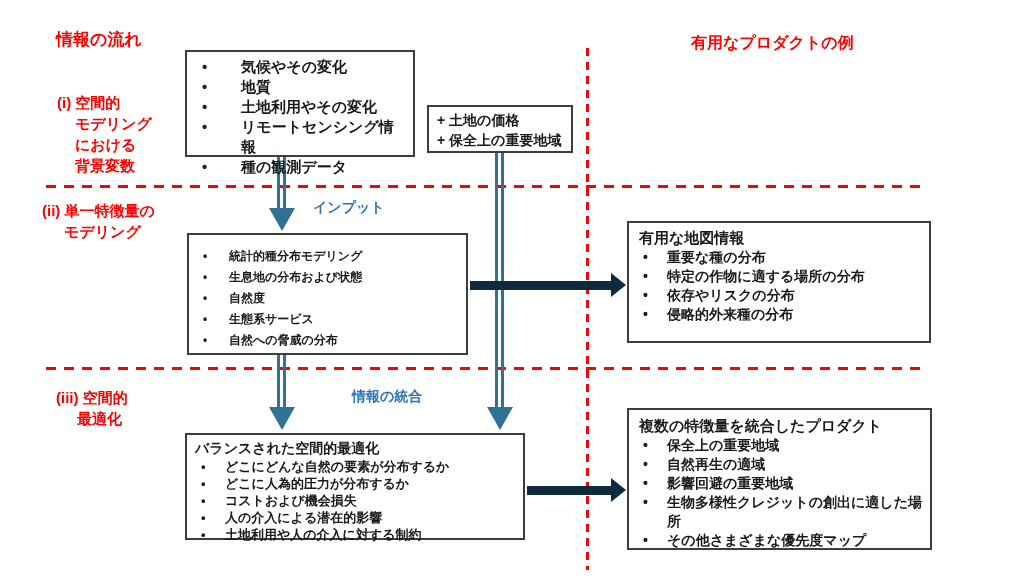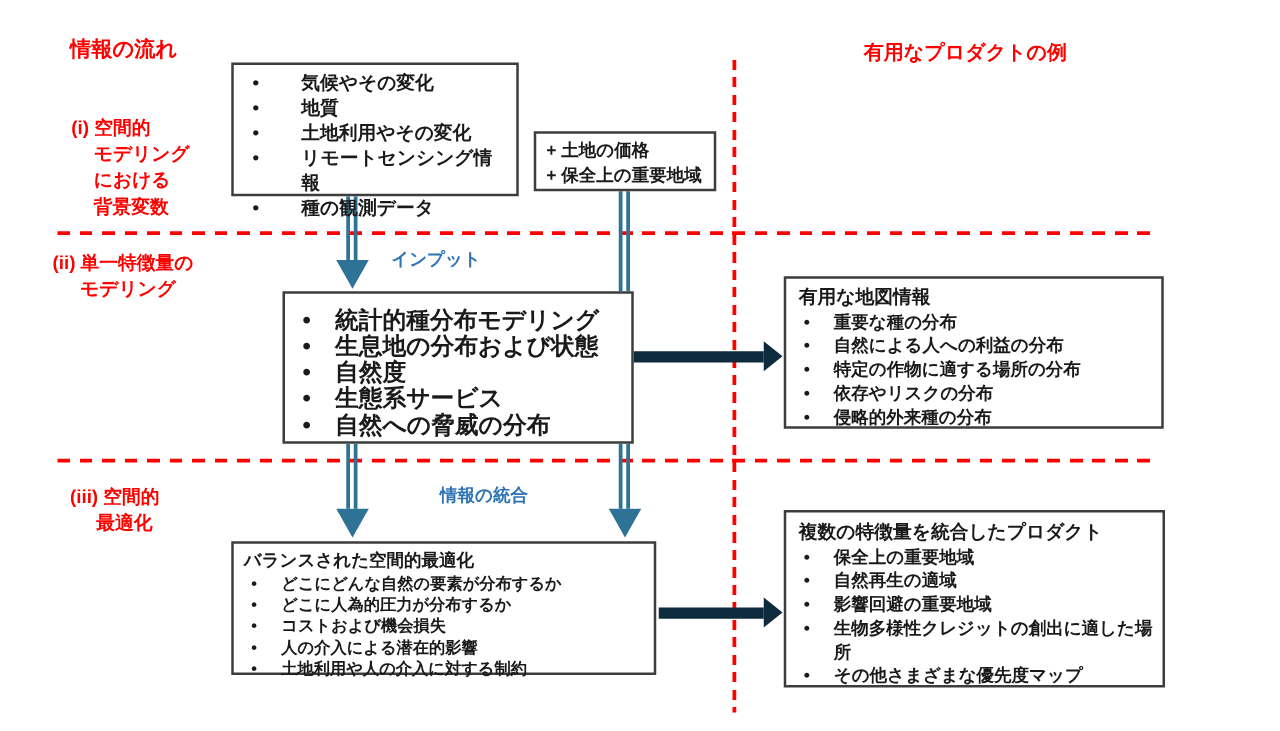--- a/index.html
+++ b/index.html
@@ -27,21 +27,21 @@
   }
   .box ul{list-style:none;margin:0;padding:0;}
   .box li{position:relative;}
   .box li::before{content:"\2022";position:absolute;}
   .box-title{font-weight:700;}
   
   .box1{padding:5px 6px 0 0;font-size:15px;font-weight:600;}
   .box1 li{line-height:20px;padding-left:54px;}
   .box1 li::before{left:15px;}
   .box2{padding:3px 4px 0 8px;font-size:14px;font-weight:700;line-height:20px;}
-  .box3{padding:11px 6px 0 0;font-size:19px;font-weight:600;margin-left:39px;}
+  .box3{padding:11px 6px 0 0;font-size:12px;font-weight:600;}
   .box3 li{line-height:21px;padding-left:40px;}
   .box3 li::before{left:14px;}
   .box4{padding:5px 6px 0 10px;font-size:14px;font-weight:600;}
   .box4 .box-title{font-size:15px;line-height:20px;}
   .box4 li{line-height:19px;padding-left:28px;}
   .box4 li::before{left:4px;}
   .box5{padding:4px 6px 0 8px;font-size:13px;font-weight:600;}
   .box5 .box-title{font-size:14px;line-height:19px;}
   .box5 li{line-height:17px;padding-left:30px;}
   .box5 li::before{left:6px;}
@@ -127,21 +127,20 @@
       <li>自然度</li>
       <li>生態系サービス</li>
       <li>自然への脅威の分布</li>
     </ul>
   </div>
 
   <div class="box box4" style="left:627px;top:221px;width:304px;height:122px;">
     <div class="box-title">有用な地図情報</div>
     <ul>
       <li>重要な種の分布</li>
-      <li>自然による人への利益の分布</li>
       <li>特定の作物に適する場所の分布</li>
       <li>依存やリスクの分布</li>
       <li>侵略的外来種の分布</li>
     </ul>
   </div>
 
   <div class="box box5" style="left:185px;top:433px;width:340px;height:107px;">
     <div class="box-title">バランスされた空間的最適化</div>
     <ul>
       <li>どこにどんな自然の要素が分布するか</li>

